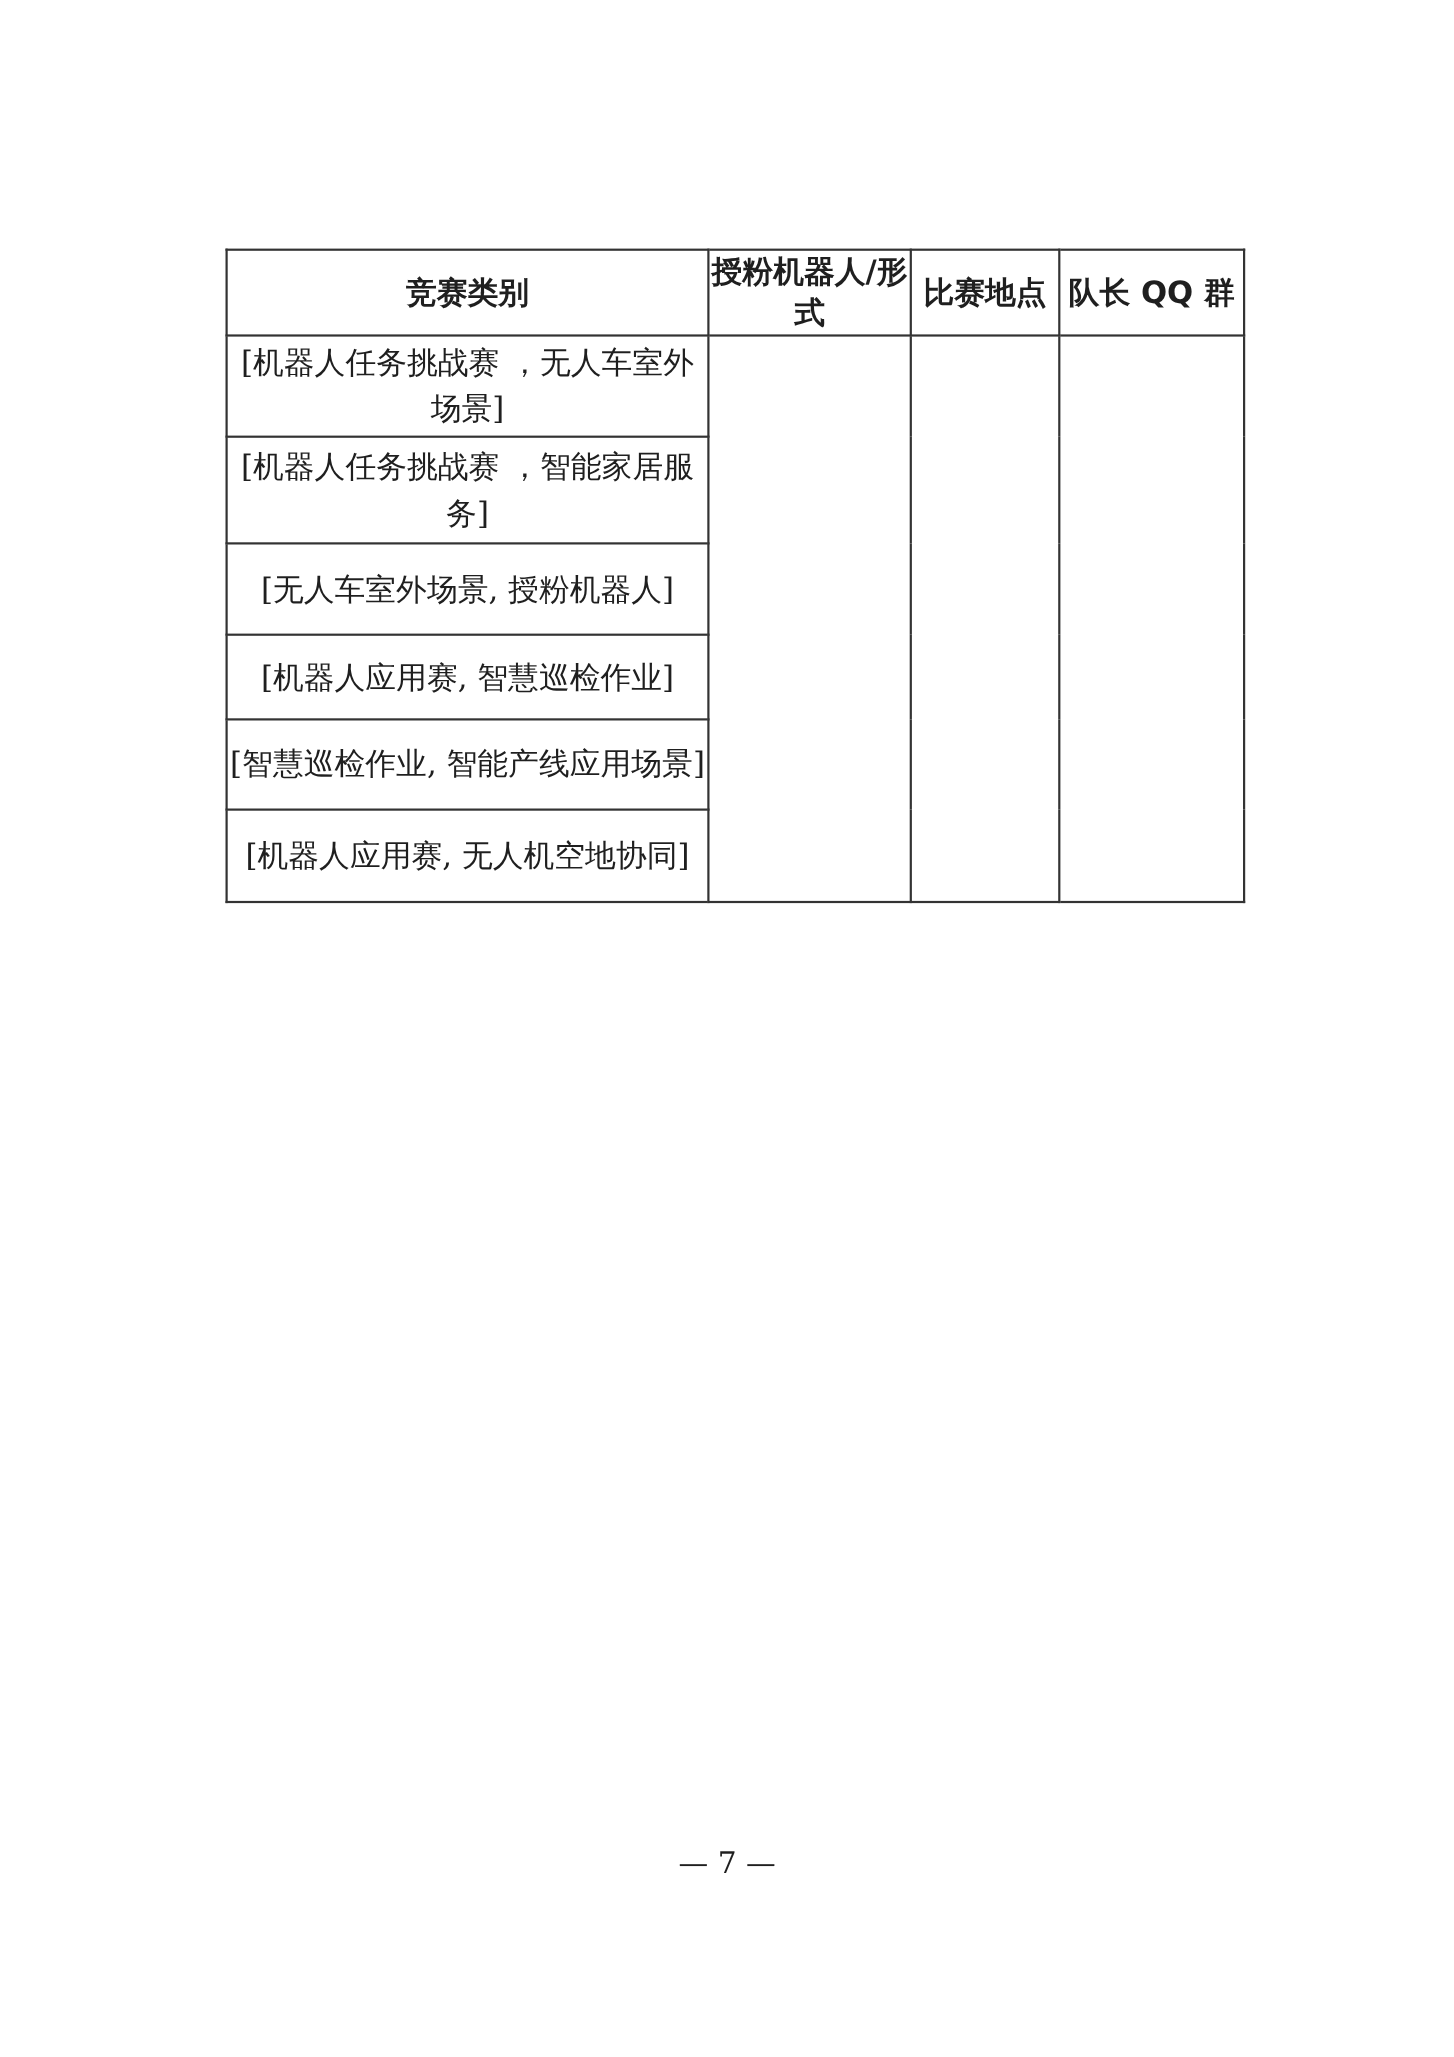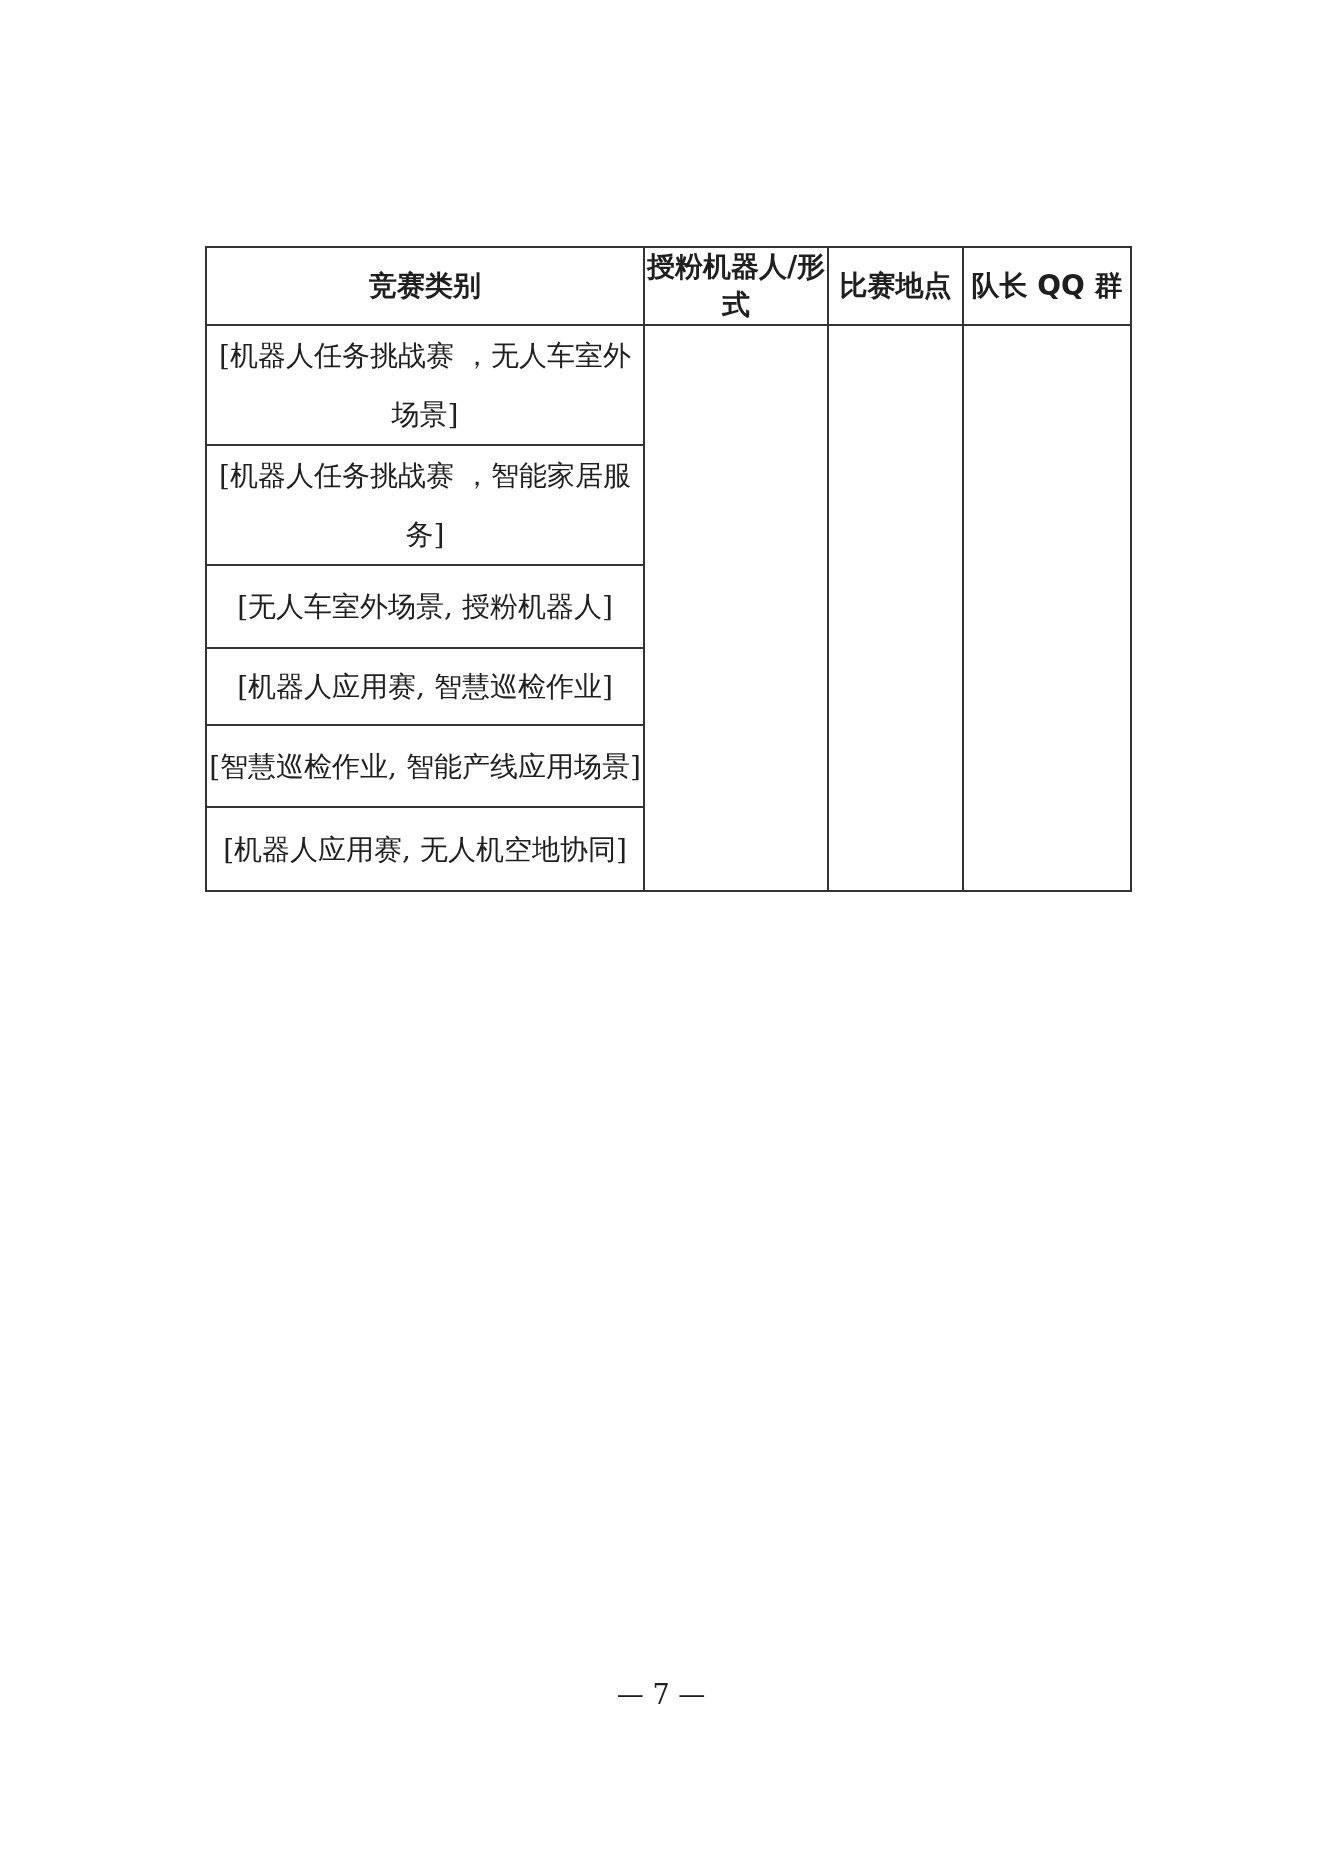--- a/index.html
+++ b/index.html
@@ -13,21 +13,21 @@
     width: 1322px;
     height: 1870px;
     font-family: "DejaVu Sans", "Liberation Sans", sans-serif;
     color: #1f1f1f;
     overflow: hidden;
   }
 
   .doc-table {
     position: absolute;
     left: 205px;
-    top: 246px;
+    top: 226px;
     width: 925px;
     border-collapse: collapse;
     table-layout: fixed;
   }
 
   .doc-table th,
   .doc-table td {
     border: 2px solid #333333;
     text-align: center;
     vertical-align: middle;
@@ -38,21 +38,21 @@
     font-family: "DejaVu Sans", "Liberation Sans", sans-serif;
     font-weight: bold;
     font-size: 28px;
     color: #1f1f1f;
   }
 
   .doc-table td.category-cell {
     font-family: "DejaVu Serif", "Liberation Serif", serif;
     font-weight: normal;
     font-size: 28px;
-    line-height: 59px;
+    line-height: 42px;
     padding: 0 2px;
     line-break: anywhere;
     overflow-wrap: anywhere;
   }
 
   .header-row        { height: 78px; }
   .row-1             { height: 92px; }
   .row-2             { height: 97px; }
   .row-3             { height: 83px; }
   .row-4             { height: 77px; }

